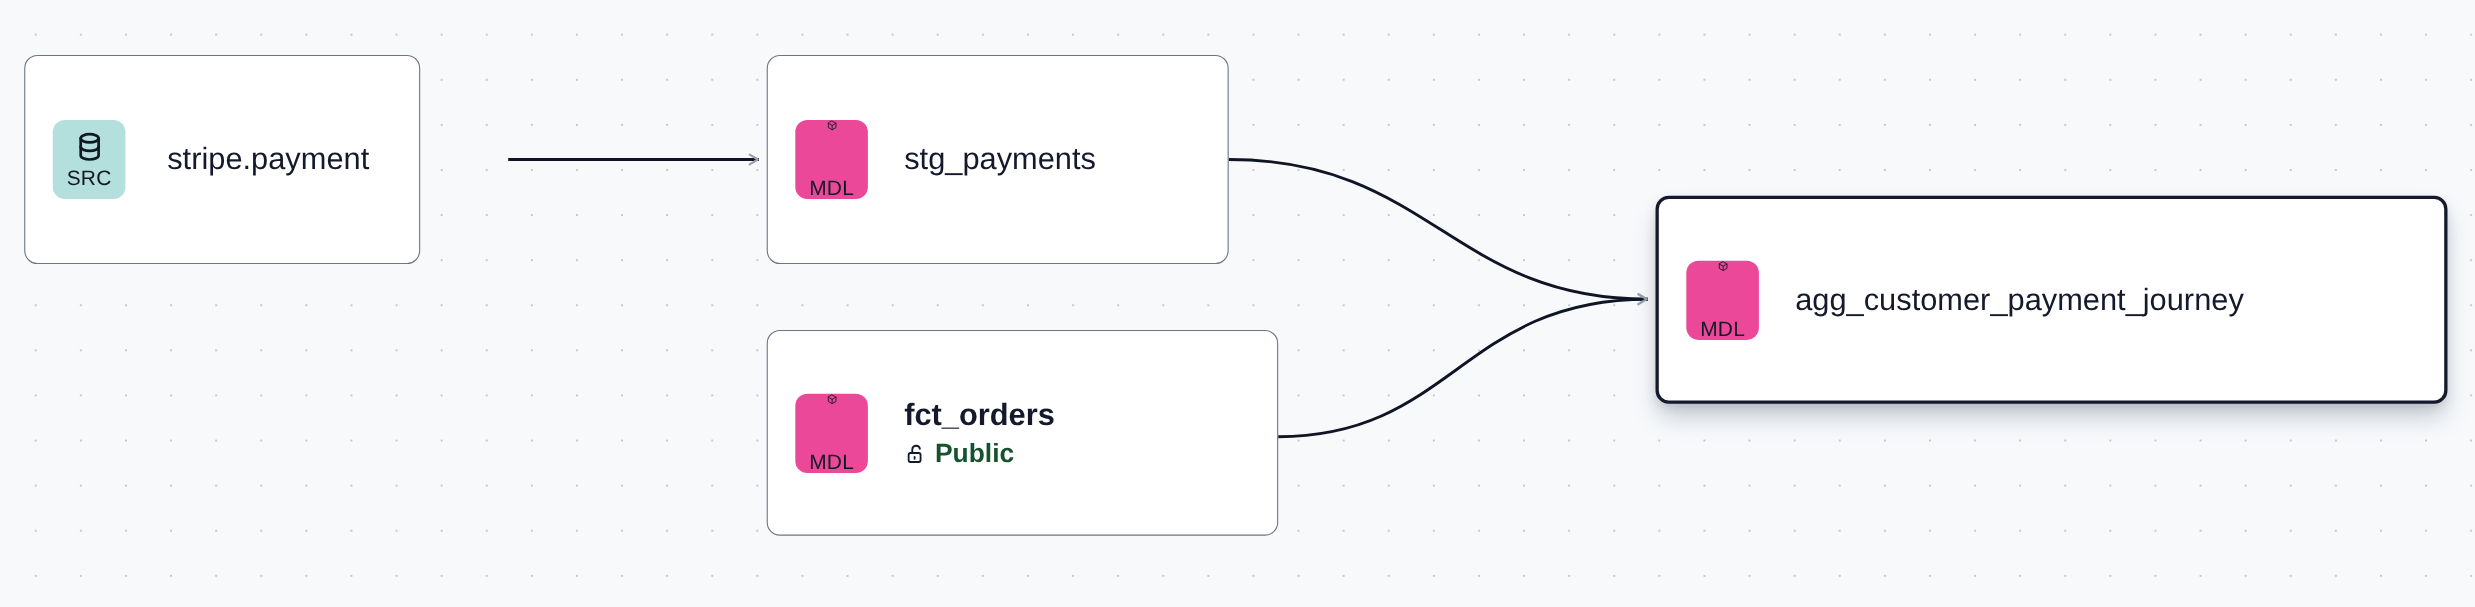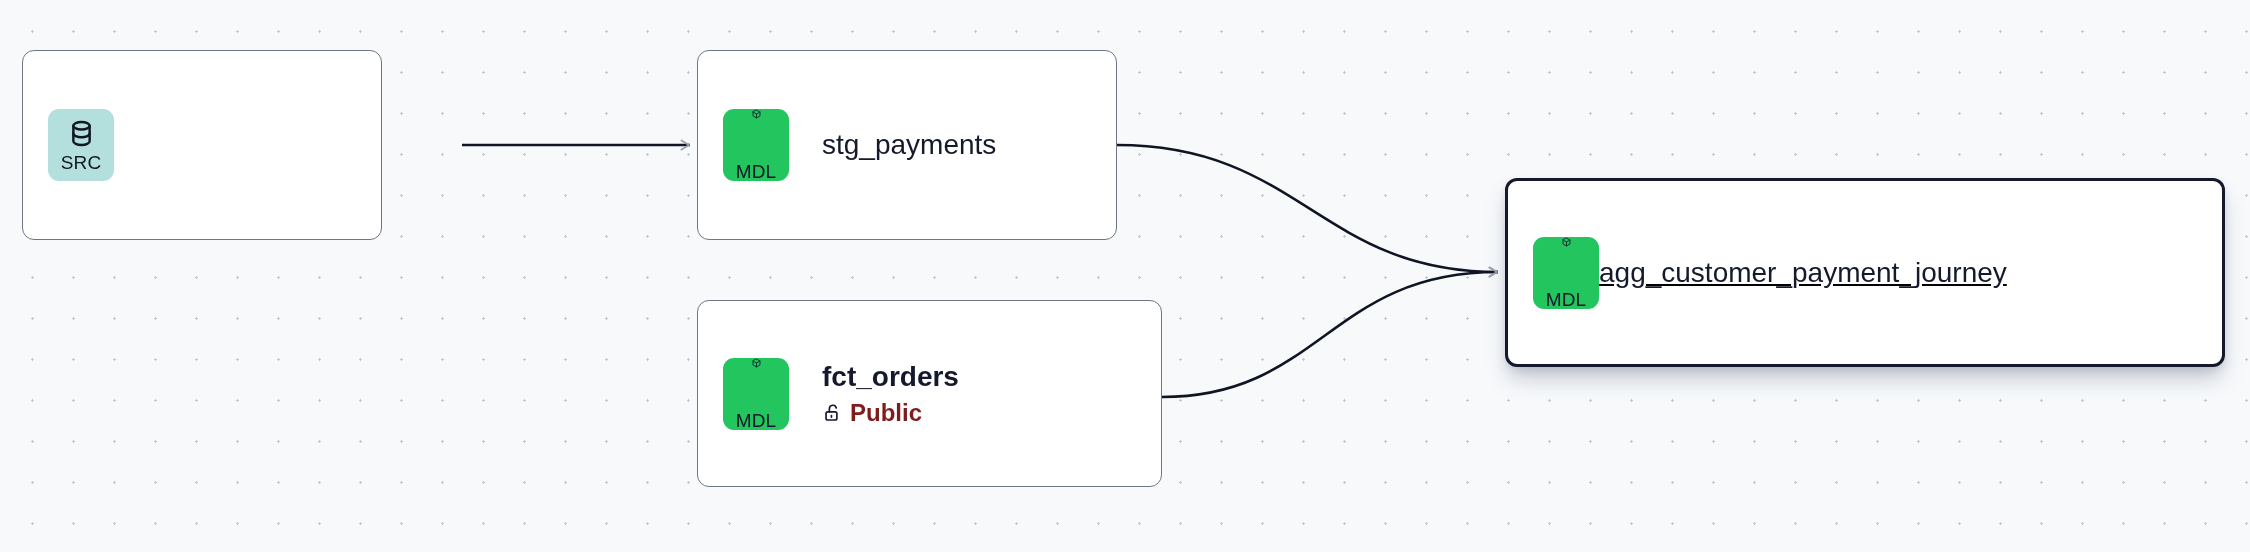--- a/index.html
+++ b/index.html
@@ -54,21 +54,21 @@
     width: 66px;
     height: 72px;
     border-radius: 11px;
     display: flex;
     flex-direction: column;
     align-items: center;
     justify-content: center;
     gap: 1px;
   }
   .badge.src { background: #b3dfdc; }
-  .badge.mdl { background: #22c55e; gap: 40px; }
+  .badge.mdl { background: #ec4899; gap: 40px; }
   .badge svg { display: block; }
   .badge-label {
     font-size: 19px;
     line-height: 1;
     color: #121726;
     letter-spacing: 0.2px;
     margin-top: 3px;
   }
 
   
@@ -82,21 +82,21 @@
     line-height: 1.18;
     color: #141a2b;
     white-space: nowrap;
   }
   .node-meta {
     display: flex;
     align-items: center;
     gap: 7px;
     margin-top: 5px;
     font-size: 24px;
-    color: #7f1d1d;
+    color: #14532d;
     white-space: nowrap;
   }
   .node-meta svg { display: block; flex: 0 0 auto; }
 </style>
 </head>
 <body>
 
 <div id="canvas">
 
   <svg id="edges" viewBox="0 0 2250 552" width="2250" height="552">
@@ -114,20 +114,23 @@
   </svg>
 
   <div class="node plain" style="left:22px; top:50px; width:360px; height:190px; padding-left:25px;">
     <div class="badge src">
       <svg width="31" height="31" viewBox="0 0 24 24" fill="none" stroke="#121726" stroke-width="1.9" stroke-linecap="round" stroke-linejoin="round">
         <ellipse cx="12" cy="6" rx="6.3" ry="2.9"></ellipse>
         <path d="M5.7 6 v12 c0 1.6 2.8 2.9 6.3 2.9 s6.3-1.3 6.3-2.9 V6"></path>
         <path d="M5.7 12 c0 1.6 2.8 2.9 6.3 2.9 s6.3-1.3 6.3-2.9"></path>
       </svg>
       <span class="badge-label">SRC</span>
+    </div>
+    <div class="node-body" style="margin-left:38px;">
+      <div class="node-title">stripe.payment</div>
     </div>
   </div>
 
   <div class="node plain" style="left:697px; top:50px; width:420px; height:190px; padding-left:25px;">
     <div class="badge mdl">
       <svg width="31" height="31" viewBox="0 0 24 24" fill="none" stroke="#121726" stroke-width="1.9" stroke-linecap="round" stroke-linejoin="round">
         <path d="M12 2.6 L20.4 7.3 V16.7 L12 21.4 L3.6 16.7 V7.3 Z"></path>
         <path d="M3.6 7.3 L12 12 L20.4 7.3"></path>
         <path d="M12 12 V21.4"></path>
       </svg>
@@ -162,18 +165,18 @@
 
   <div class="node selected" style="left:1505px; top:178px; width:720px; height:189px; padding-left:25px;">
     <div class="badge mdl">
       <svg width="31" height="31" viewBox="0 0 24 24" fill="none" stroke="#121726" stroke-width="1.9" stroke-linecap="round" stroke-linejoin="round">
         <path d="M12 2.6 L20.4 7.3 V16.7 L12 21.4 L3.6 16.7 V7.3 Z"></path>
         <path d="M3.6 7.3 L12 12 L20.4 7.3"></path>
         <path d="M12 12 V21.4"></path>
       </svg>
       <span class="badge-label">MDL</span>
     </div>
-    <div class="node-body" style="text-decoration:underline;">
+    <div class="node-body" style="margin-left:33px;">
       <div class="node-title">agg_customer_payment_journey</div>
     </div>
   </div>
 
 </div>
 
 </body></html>

